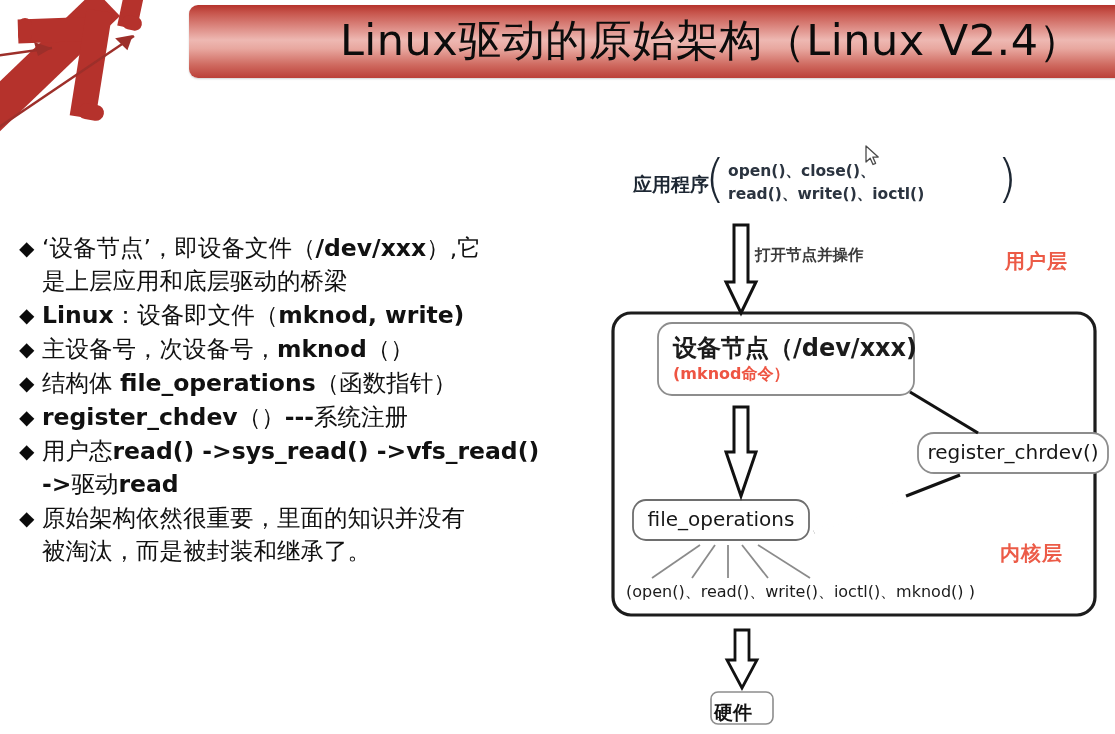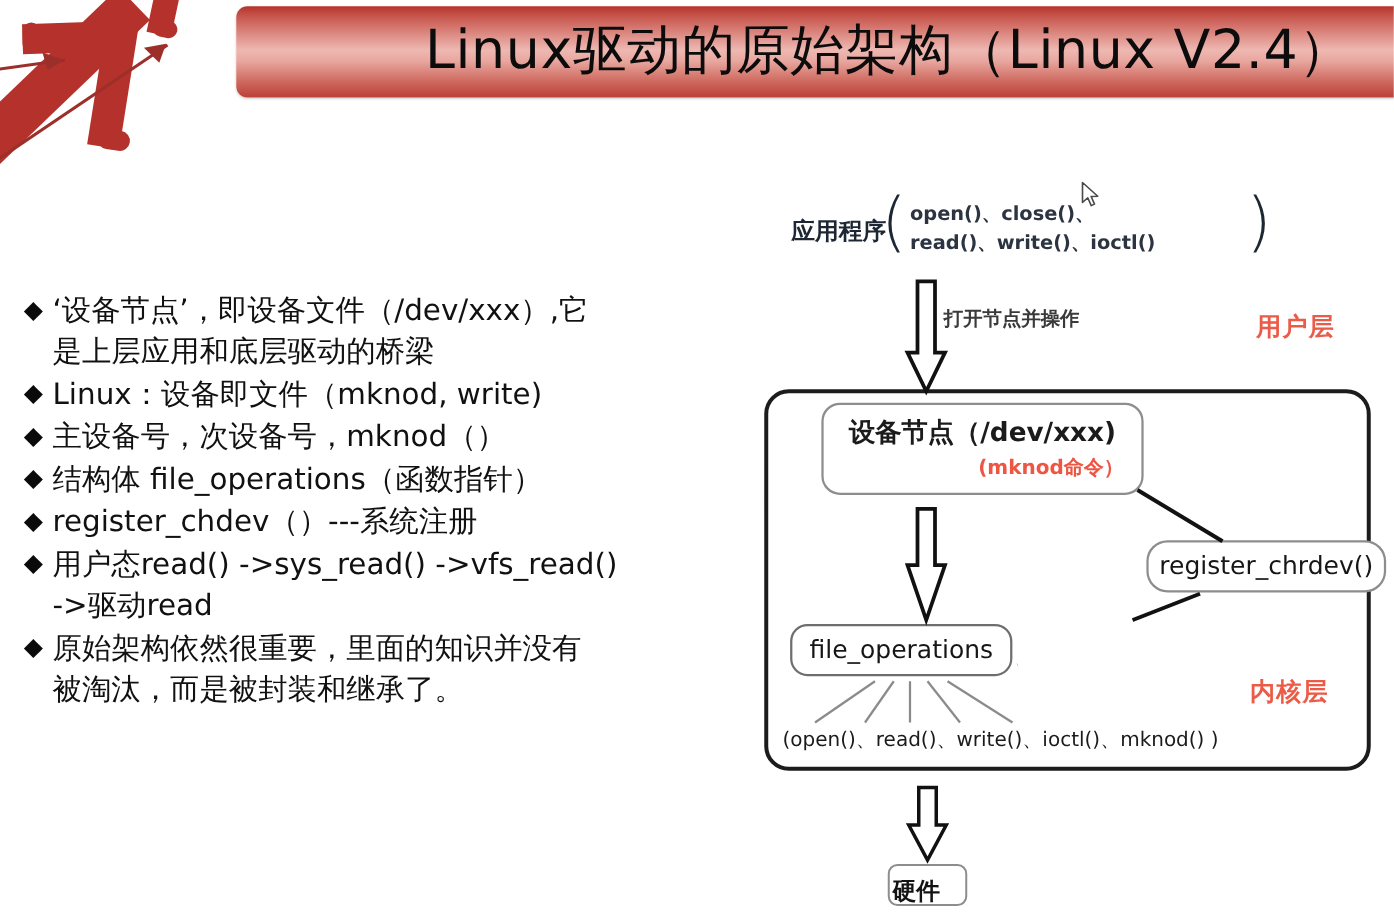--- a/index.html
+++ b/index.html
@@ -82,21 +82,21 @@
     padding-left: 11px;
     box-sizing: border-box;
   }
   .bullet-body {
     flex: 1 1 auto;
     font-family: "DejaVu Sans", "Liberation Sans", sans-serif;
     font-size: 23.5px;
     line-height: 33px;
     color: #111;
   }
-  .bullet-body b { font-weight: 400; margin-top: 40px; }
+  .bullet-body b { font-weight: 700; margin-top: 40px; }
 
   
   #diagram {
     position: absolute;
     left: 600px; top: 130px;
     width: 515px; height: 604px;
   }
   #diagram-svg { position: absolute; left: 0; top: 0; }
 
   .dg-label {
@@ -148,28 +148,28 @@
     font-size: 20px;
     color: #ec5b47;
     font-weight: 700;
     letter-spacing: 1px;
   }
 
   #devnode-title {
     left: 73px; top: 202px;
     width: 226px;
     text-align: center;
-    font-size: 21px;
+    font-size: 24px;
     color: #1b1b1b;
     font-weight: 600;
   }
   #devnode-sub {
     left: 73px; top: 234px;
     width: 226px;
-    text-align: right;
+    text-align: left;
     font-size: 16px;
     color: #ee5543;
     font-weight: 600;
   }
 
   #regchrdev-label {
     left: 322px; top: 310px;
     width: 182px;
     text-align: center;
     font-size: 20px;

